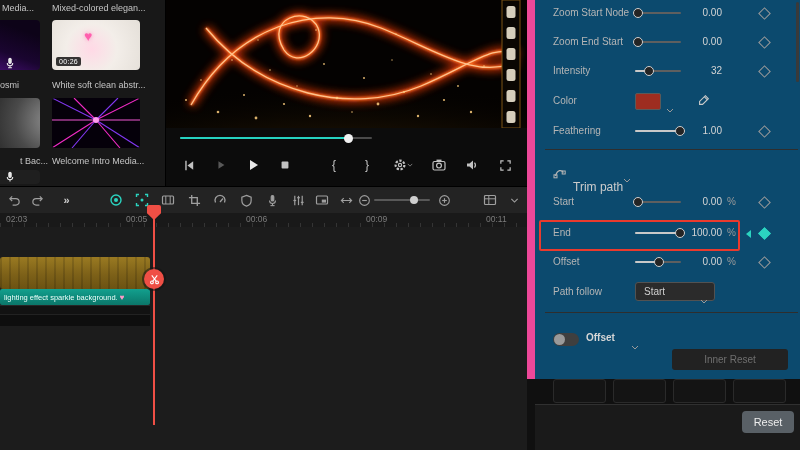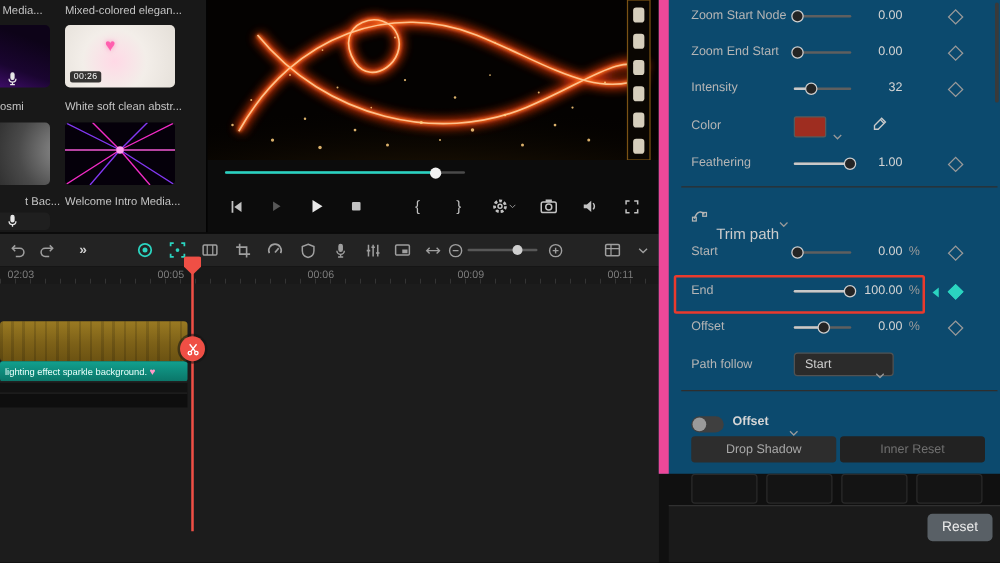--- a/index.html
+++ b/index.html
@@ -585,21 +585,20 @@
         </span>
       <span class="shadow-label">Offset</span>
       <span class="shadow-caret">
         <svg class="chevron" viewBox="0 0 8 5">
             <path d="M1 1 L4 4 L7 1" stroke="#9a9a9a" fill="none"></path>
           </svg>
       </span>
     </div>
 
     <div class="abs" style="top:349px;left:18px;width:237px;height:21px;">
-      <div class="tab sel" style="left:0;">Drop Shadow</div>
       <div class="tab unsel" style="left:119px;">Inner Reset</div>
     </div>
 
     <div class="abs" style="top:379px;left:18px;width:240px;height:24px;">
       <div class="preset-thumb" style="left:0;"></div>
       <div class="preset-thumb" style="left:60px;"></div>
       <div class="preset-thumb" style="left:120px;"></div>
       <div class="preset-thumb" style="left:180px;"></div>
     </div>
 

